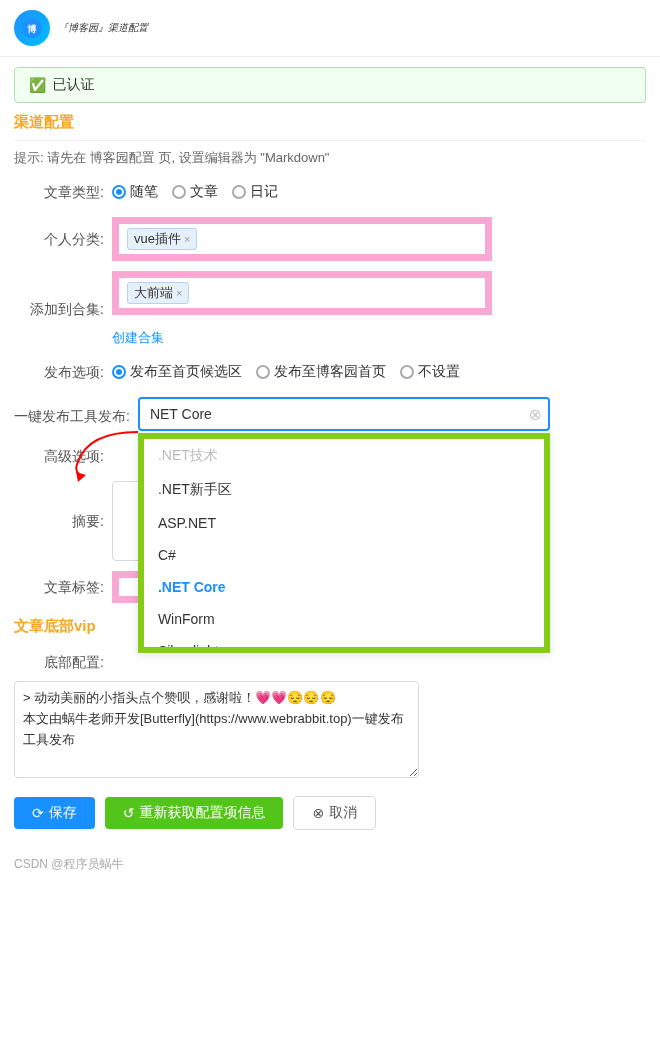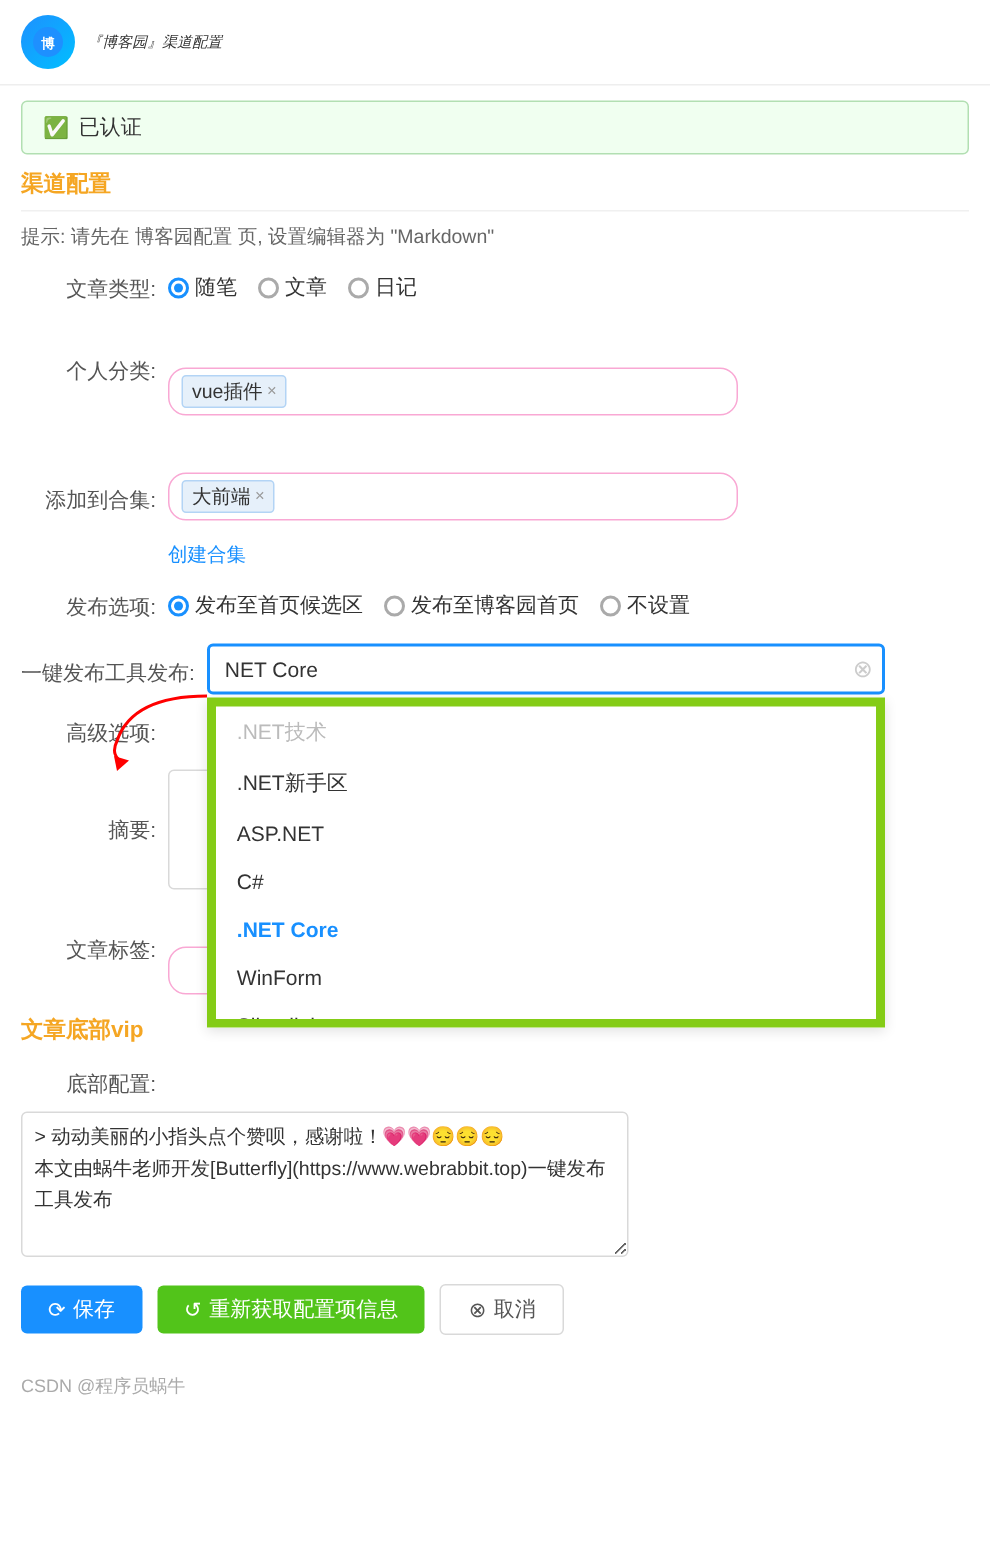--- a/index.html
+++ b/index.html
@@ -125,31 +125,30 @@
     .radio-circle.checked::after {
       content: '';
       width: 6px;
       height: 6px;
       background: #1890ff;
       border-radius: 50%;
     }
 
     
     .tag-input-box {
-      border: 1px solid #f9a8d4;
-      border-radius: 12px;
+      border: 7px solid #f9a8d4;
+      border-radius: 0;
       padding: 4px 8px;
       min-height: 32px;
       display: flex;
       align-items: center;
       flex-wrap: wrap;
       gap: 4px;
       width: 380px;
       background: #fff;
-      margin-top: 28px;
     }
     .tag {
       background: #e6f0fa;
       border: 1px solid #b3d4f5;
       border-radius: 3px;
       padding: 1px 6px;
       font-size: 13px;
       display: flex;
       align-items: center;
       gap: 3px;
@@ -164,21 +163,21 @@
     .create-link {
       color: #1890ff;
       cursor: pointer;
       font-size: 13px;
       text-decoration: none;
     }
 
     
     .dropdown-field {
       position: relative;
-      width: 452px;
+      width: 412px;
     }
     .dropdown-input {
       border: 2px solid #1890ff;
       border-radius: 4px;
       padding: 4px 32px 4px 10px;
       height: 34px;
       width: 100%;
       font-size: 14px;
       outline: none;
       color: #333;

